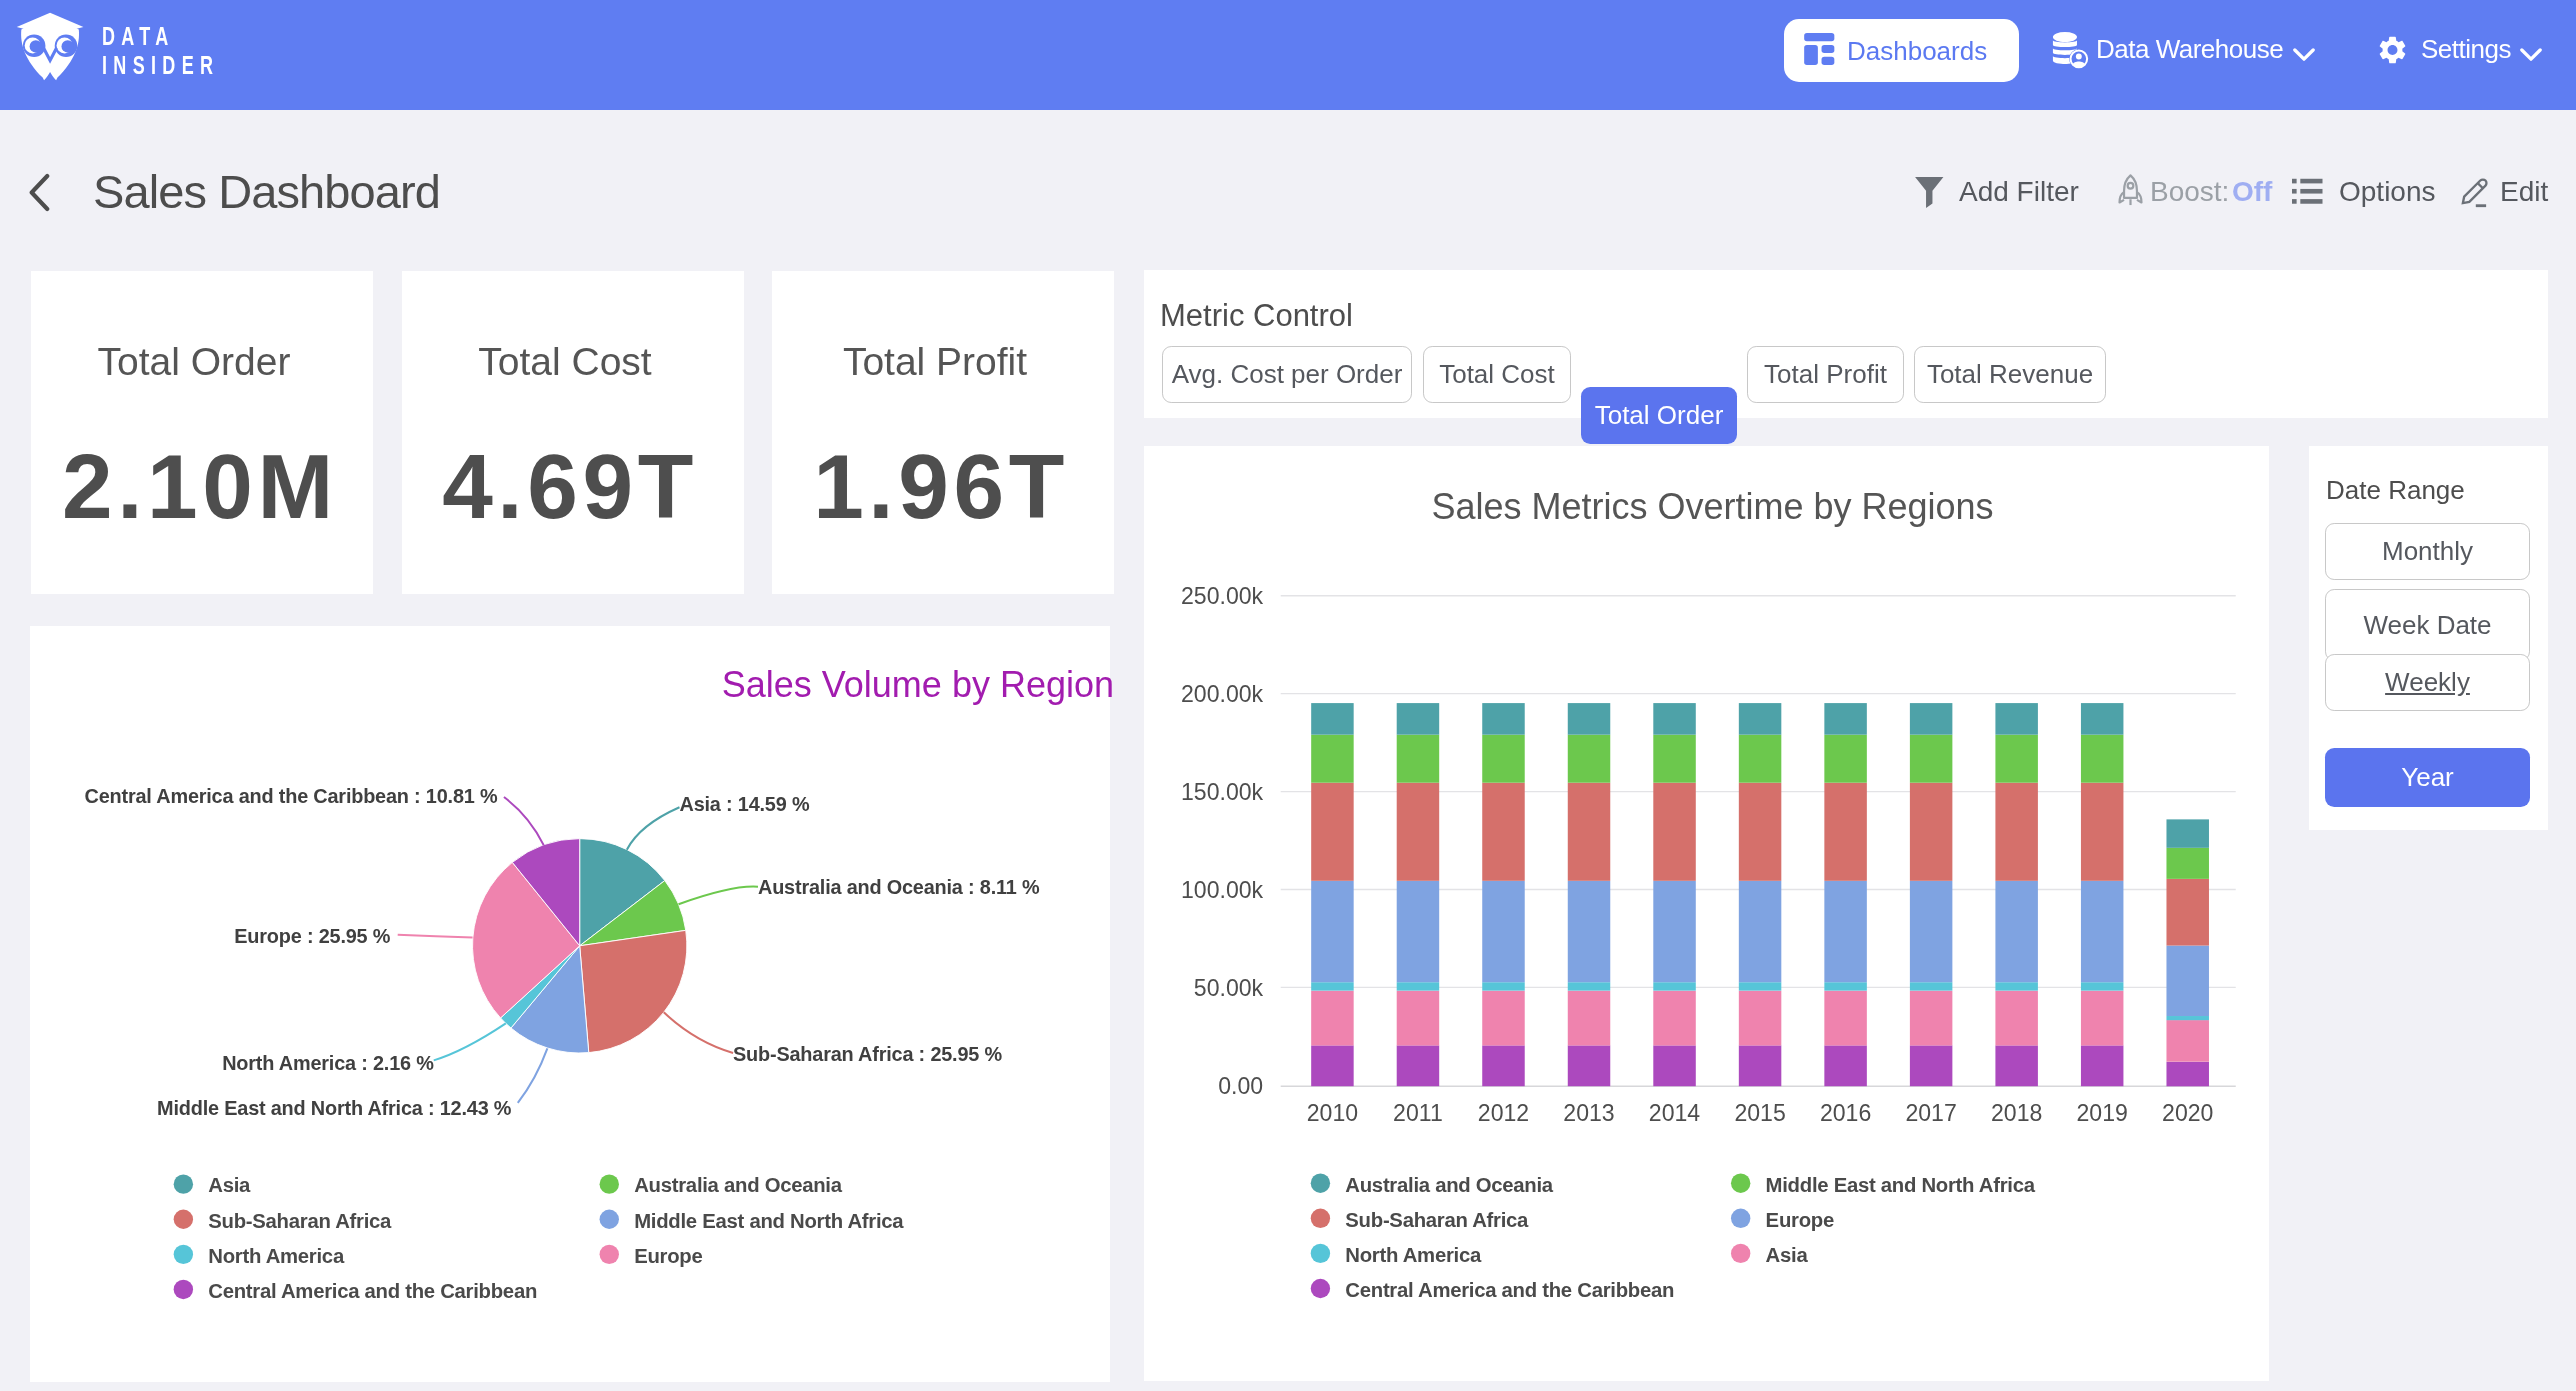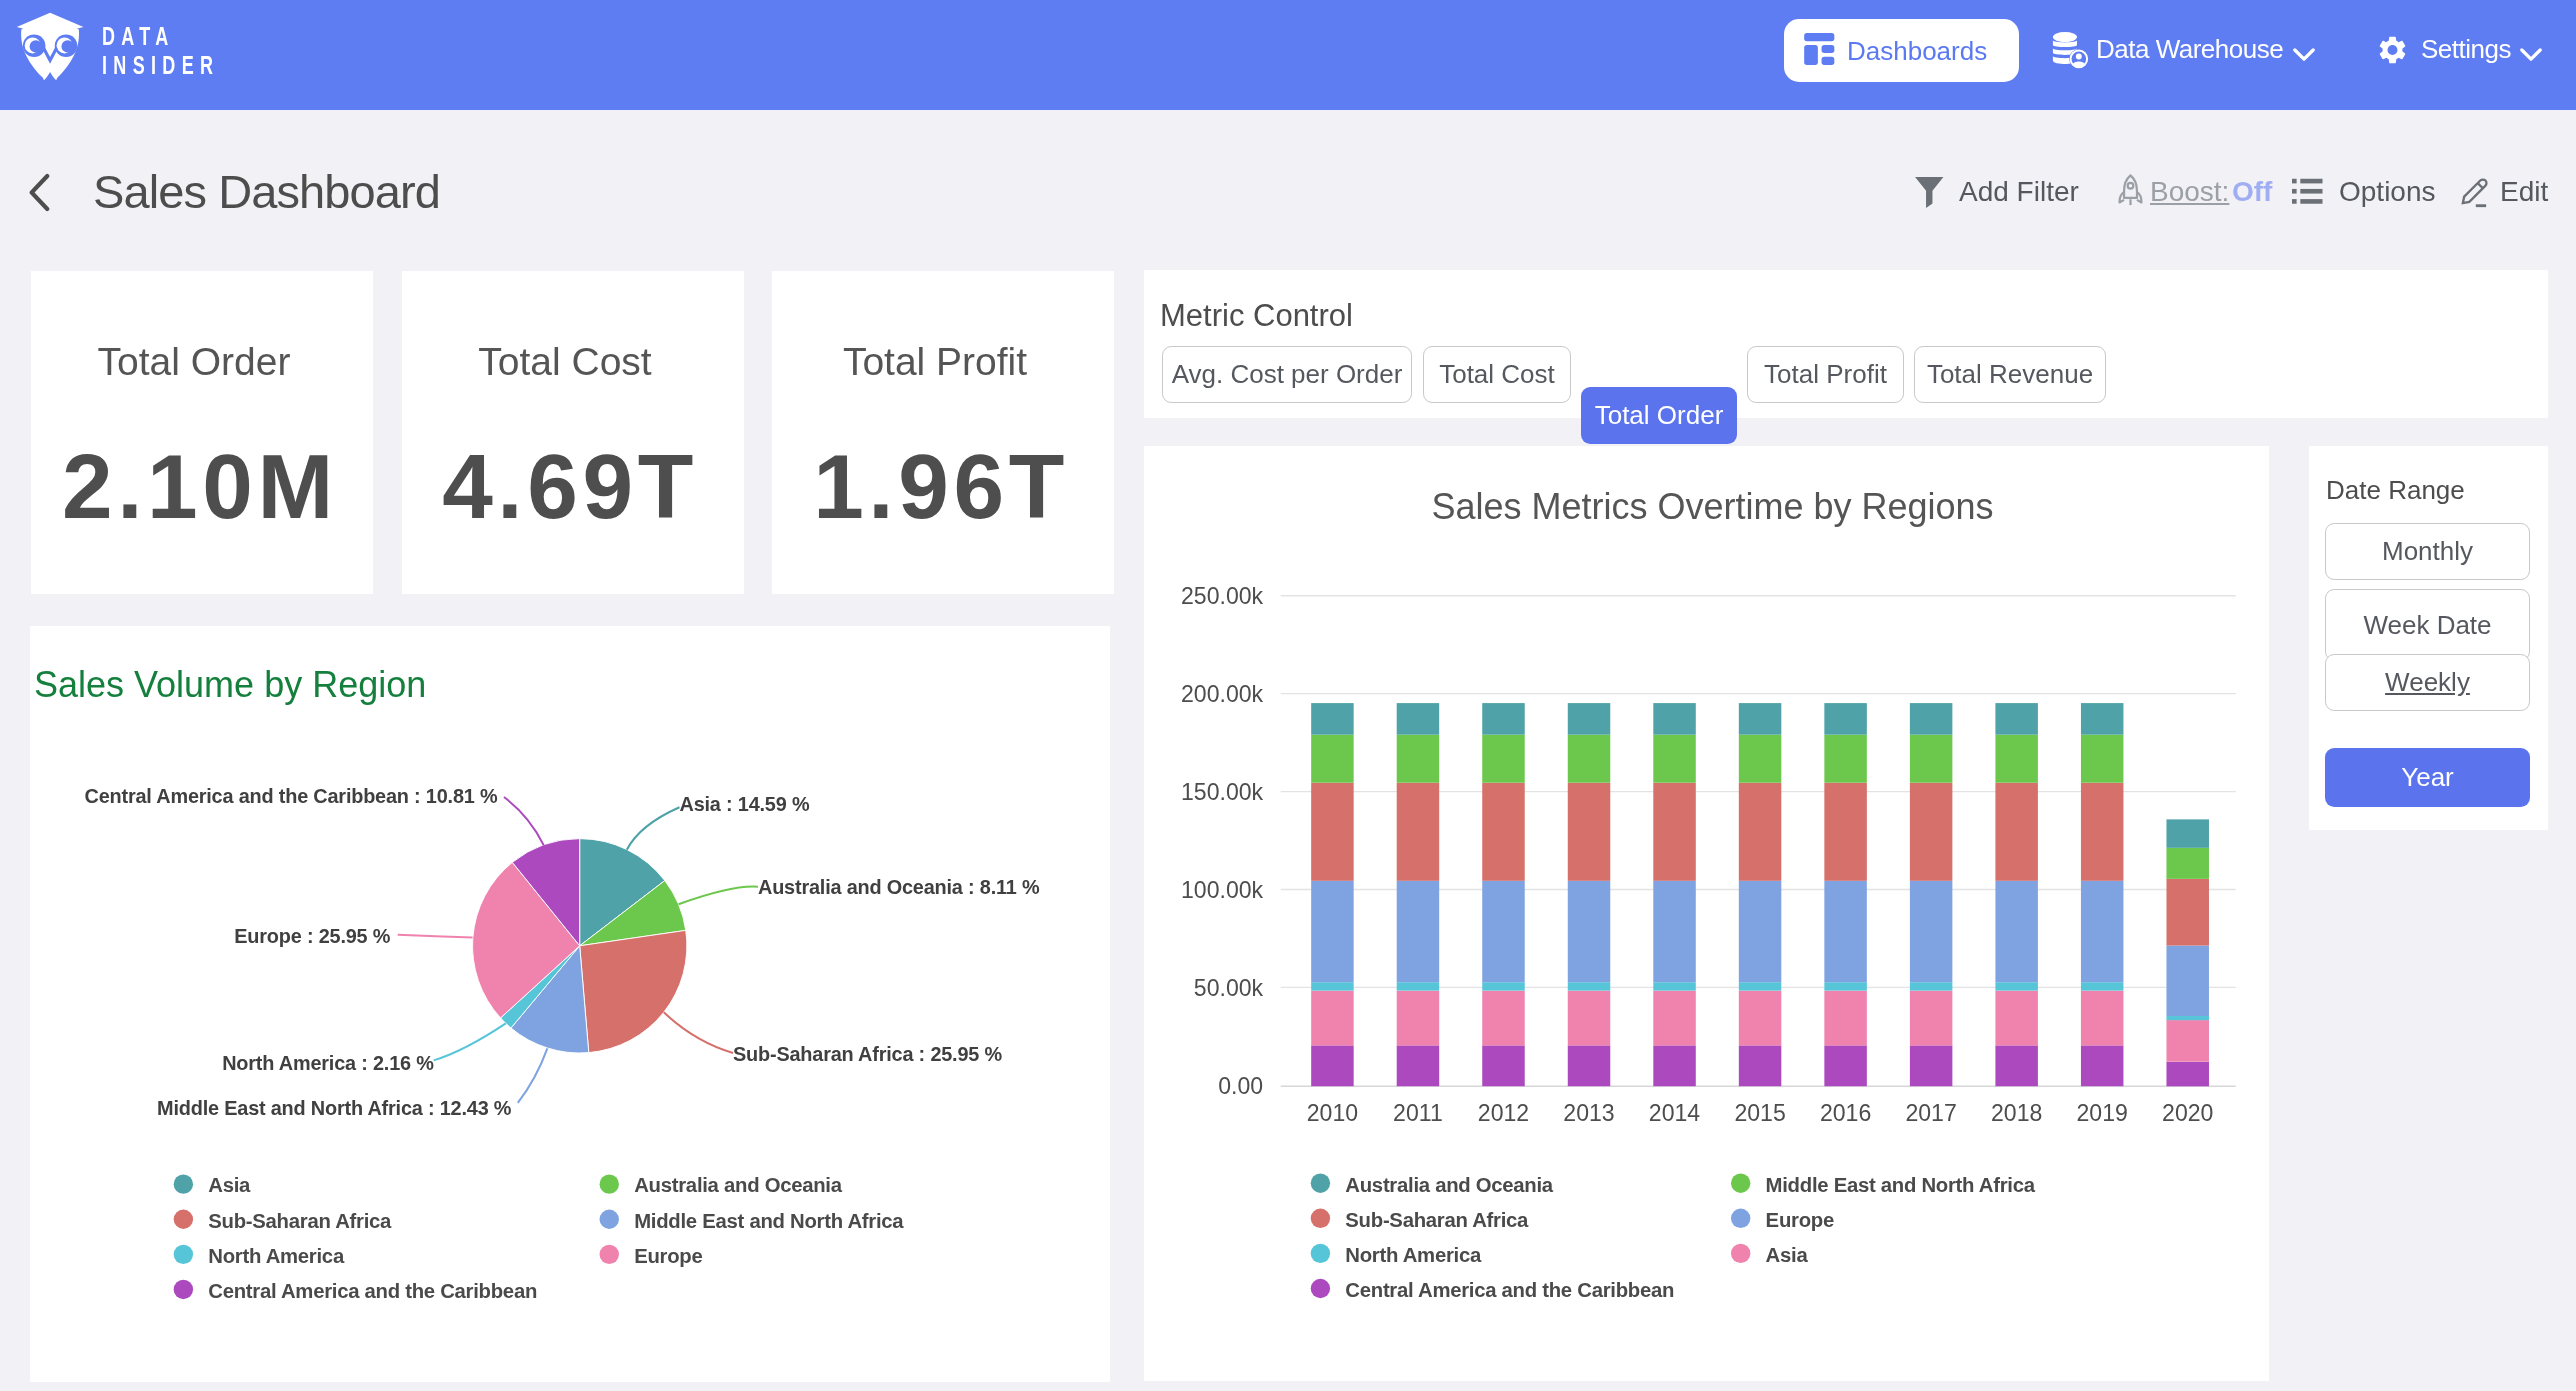--- a/index.html
+++ b/index.html
@@ -70,21 +70,21 @@
 
 <svg class="abs" style="left:2115px;top:173px;" width="31" height="37" viewBox="0 0 24 28">
   <g fill="none" stroke="#9BA0A6" stroke-width="1.7" stroke-linejoin="round">
   <path d="M12 1.5 C15.5 4.5 17 9 17 13.5 L17 19 L7 19 L7 13.5 C7 9 8.5 4.5 12 1.5 Z"></path>
   <circle cx="12" cy="9.5" r="2.2"></circle>
   <path d="M7 14.5 C4.5 16 3.5 19 3.5 22.5 L7 20.5"></path>
   <path d="M17 14.5 C19.5 16 20.5 19 20.5 22.5 L17 20.5"></path>
   <path d="M12 20 L12 24.5"></path>
   </g>
 </svg>
-<div class="abs" style="left:2150px;top:176px;font-size:28px;color:#9BA0A6;text-decoration:underline;">Boost:</div>
+<div class="abs" style="left:2150px;top:176px;font-size:28px;color:#9BA0A6;">Boost:</div>
 <div class="abs" style="left:2232px;top:176px;font-size:28px;font-weight:bold;color:#9FAEF2;">Off</div>
 
 <svg class="abs" style="left:2292px;top:176px;" width="30.5" height="30.5" viewBox="0 0 33 33">
   <g fill="#6B7077">
   <rect x="0" y="3" width="5" height="5"></rect>
       <rect x="9" y="3" width="24" height="5"></rect>
   <rect x="0" y="14" width="5" height="5"></rect>
       <rect x="9" y="14" width="24" height="5"></rect>
   <rect x="0" y="25" width="5" height="5"></rect>
       <rect x="9" y="25" width="24" height="5"></rect>
@@ -113,21 +113,21 @@
 
 <div class="card" style="left:1144px;top:270px;width:1404px;height:148px;"></div>
 <div class="abs" style="left:1160px;top:298px;font-size:31px;color:#4d4d4d;">Metric Control</div>
 <div class="abs" style="left:1162px;top:346px;width:250px;height:57px;border:1.8px solid #C8C8C8;border-radius:9.2px;background:#fff;white-space:nowrap;font-size:26px;color:#55585E;display:flex;align-items:center;justify-content:center;">Avg. Cost per Order</div>
 <div class="abs" style="left:1423px;top:346px;width:148px;height:57px;border:1.8px solid #C8C8C8;border-radius:9.2px;background:#fff;white-space:nowrap;font-size:26px;color:#55585E;display:flex;align-items:center;justify-content:center;">Total Cost</div>
 <div class="abs" style="left:1581px;top:362px;width:156px;height:57px;border-radius:9.2px;background:#5B74EE;white-space:nowrap;font-size:26px;color:#fff;display:flex;align-items:center;justify-content:center;margin-top:25px;">Total Order</div>
 <div class="abs" style="left:1747px;top:346px;width:157px;height:57px;border:1.8px solid #C8C8C8;border-radius:9.2px;background:#fff;white-space:nowrap;font-size:26px;color:#55585E;display:flex;align-items:center;justify-content:center;">Total Profit</div>
 <div class="abs" style="left:1914px;top:346px;width:192px;height:57px;border:1.8px solid #C8C8C8;border-radius:9.2px;background:#fff;white-space:nowrap;font-size:26px;color:#55585E;display:flex;align-items:center;justify-content:center;">Total Revenue</div>
 
 <div class="card" style="left:30px;top:626px;width:1080px;height:756px;"></div>
-<div class="abs" style="left:34px;top:664px;width:1080px;text-align:left;font-size:36px;color:#15803d;">Sales Volume by Region</div>
+<div class="abs" style="left:34px;top:664px;width:1080px;text-align:right;font-size:36px;color:#a21caf;">Sales Volume by Region</div>
 <svg class="abs" style="left:30px;top:626px;" width="1080" height="756" viewBox="0 0 1169 818">
   <path d="M595,346 L595.0,230.0 A116,116 0 0 1 687.1,275.4 Z" fill="#4EA2A8" stroke="#fff" stroke-width="1"></path>
   <path d="M595,346 L687.1,275.4 A116,116 0 0 1 709.8,329.3 Z" fill="#6CC84D" stroke="#fff" stroke-width="1"></path>
   <path d="M595,346 L709.8,329.3 A116,116 0 0 1 604.8,461.6 Z" fill="#D5706B" stroke="#fff" stroke-width="1"></path>
   <path d="M595,346 L604.8,461.6 A116,116 0 0 1 520.6,435.0 Z" fill="#7FA3E1" stroke="#fff" stroke-width="1"></path>
   <path d="M595,346 L520.6,435.0 A116,116 0 0 1 509.3,424.1 Z" fill="#56C5D8" stroke="#fff" stroke-width="1"></path>
   <path d="M595,346 L509.3,424.1 A116,116 0 0 1 522.1,255.7 Z" fill="#EF83AE" stroke="#fff" stroke-width="1"></path>
   <path d="M595,346 L522.1,255.7 A116,116 0 0 1 595.0,230.0 Z" fill="#AC49BE" stroke="#fff" stroke-width="1"></path>
   <g fill="none" stroke-width="2.2">
     <path d="M646,242 Q660,215 703,196" stroke="#4EA2A8"></path>

